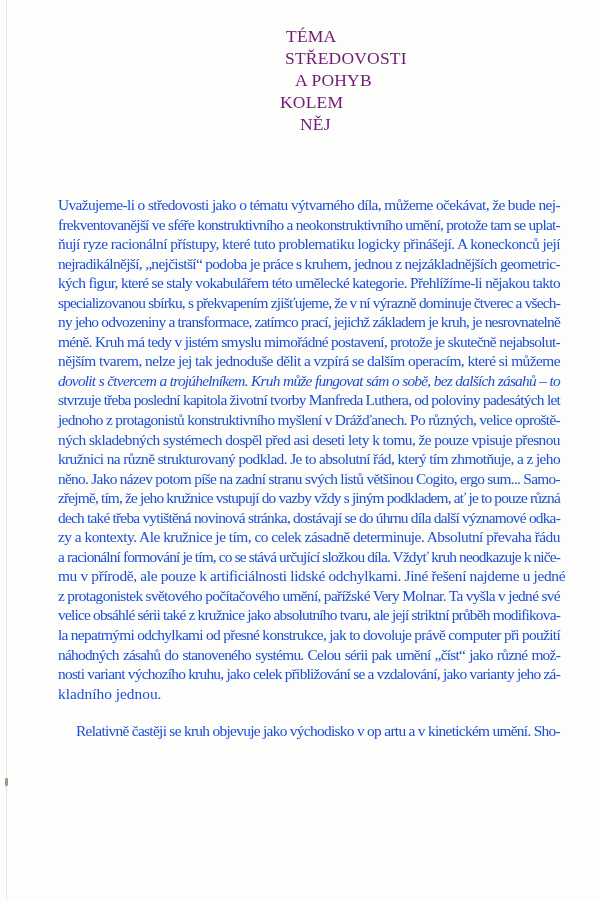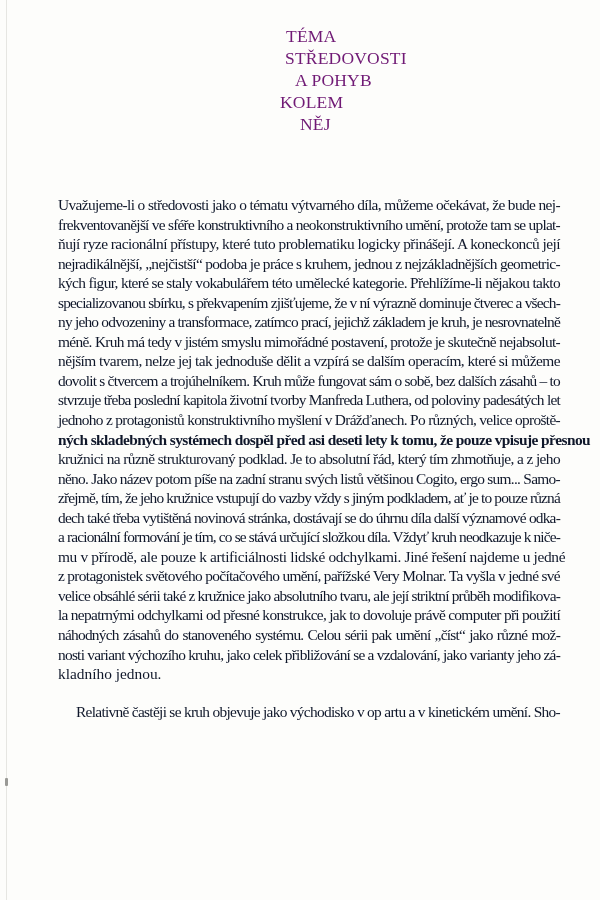--- a/index.html
+++ b/index.html
@@ -86,21 +86,21 @@
     .title-line.l5 { left: 300px; }
 
     .body-text {
       position: absolute;
       top: 195px;
       left: 58px;
       width: 502px;
       font-family: "Liberation Serif", "DejaVu Serif", serif;
       font-size: 15.4px;
       line-height: 19.55px;
-      color: #0f172a;
+      color: #1d4ed8;
       text-align: justify;
       hyphens: manual;
     }
     .body-text p {
       margin: 0;
     }
     .body-text p + p {
       margin-top: 18px;
       text-indent: 18px;
     }
@@ -137,28 +137,29 @@
   <p>
     <span class="line" style="letter-spacing: -0.615841px; word-spacing: 0px;">Uvažujeme-li o středovosti jako o tématu výtvarného díla, můžeme očekávat, že bude nej-</span>
     <span class="line" style="letter-spacing: -0.744505px; word-spacing: 0px;">frekventovanější ve sféře konstruktivního a neokonstruktivního umění, protože tam se uplat-</span>
     <span class="line" style="letter-spacing: -0.536229px; word-spacing: 0px;">ňují ryze racionální přístupy, které tuto problematiku logicky přinášejí. A koneckonců její</span>
     <span class="line" style="letter-spacing: -0.654361px; word-spacing: 0px;">nejradikálnější, „nejčistší“ podoba je práce s kruhem, jednou z nejzákladnějších geometric-</span>
     <span class="line" style="letter-spacing: -0.652473px; word-spacing: 0px;">kých figur, které se staly vokabulářem této umělecké kategorie. Přehlížíme-li nějakou takto</span>
     <span class="line" style="letter-spacing: -0.801854px; word-spacing: 0px;">specializovanou sbírku, s překvapením zjišťujeme, že v ní výrazně dominuje čtverec a všech-</span>
     <span class="line" style="letter-spacing: -0.78176px; word-spacing: 0px;">ny jeho odvozeniny a transformace, zatímco prací, jejichž základem je kruh, je nesrovnatelně</span>
     <span class="line" style="letter-spacing: -0.685345px; word-spacing: 0px;">méně. Kruh má tedy v jistém smyslu mimořádné postavení, protože je skutečně nejabsolut-</span>
     <span class="line" style="letter-spacing: -0.554073px; word-spacing: 0px;">nějším tvarem, nelze jej tak jednoduše dělit a vzpírá se dalším operacím, které si můžeme</span>
-    <span class="line" style="letter-spacing: -0.771528px; word-spacing: 0px;">dovolit s čtvercem a trojúhelníkem. Kruh může fungovat sám o sobě, bez dalších zásahů – to</span>
+    <span class="line" style="letter-spacing: -0.771528px; word-spacing: 0px; font-style: italic;">dovolit s čtvercem a trojúhelníkem. Kruh může fungovat sám o sobě, bez dalších zásahů – to</span>
     <span class="line" style="letter-spacing: -0.759341px; word-spacing: 0px;">stvrzuje třeba poslední kapitola životní tvorby Manfreda Luthera, od poloviny padesátých let</span>
     <span class="line" style="letter-spacing: -0.683771px; word-spacing: 0px;">jednoho z protagonistů konstruktivního myšlení v Drážďanech. Po různých, velice oproště-</span>
-    <span class="line" style="letter-spacing: -0.567349px; word-spacing: 0px; font-weight: bold;">ných skladebných systémech dospěl před asi deseti lety k tomu, že pouze vpisuje přesnou</span>
+    <span class="line" style="letter-spacing: -0.567349px; word-spacing: 0px;">ných skladebných systémech dospěl před asi deseti lety k tomu, že pouze vpisuje přesnou</span>
     <span class="line" style="letter-spacing: -0.612809px; word-spacing: 0px;">kružnici na různě strukturovaný podklad. Je to absolutní řád, který tím zhmotňuje, a z jeho</span>
     <span class="line" style="letter-spacing: -0.712326px; word-spacing: 0px;">něno. Jako název potom píše na zadní stranu svých listů většinou Cogito, ergo sum... Samo-</span>
     <span class="line" style="letter-spacing: -0.826087px; word-spacing: 0px;">zřejmě, tím, že jeho kružnice vstupují do vazby vždy s jiným podkladem, ať je to pouze různá</span>
     <span class="line" style="letter-spacing: -0.787194px; word-spacing: 0px;">dech také třeba vytištěná novinová stránka, dostávají se do úhrnu díla další významové odka-</span>
+    <span class="line" style="letter-spacing: -0.510121px; word-spacing: 0px;">zy a kontexty. Ale kružnice je tím, co celek zásadně determinuje. Absolutní převaha řádu</span>
     <span class="line" style="letter-spacing: -0.850822px; word-spacing: 0px;">a racionální formování je tím, co se stává určující složkou díla. Vždyť kruh neodkazuje k niče-</span>
     <span class="line" style="letter-spacing: -0.35174px; word-spacing: 0px;">mu v přírodě, ale pouze k artificiálnosti lidské odchylkami. Jiné řešení najdeme u jedné</span>
     <span class="line" style="letter-spacing: -0.668501px; word-spacing: 0px;">z protagonistek světového počítačového umění, pařížské Very Molnar. Ta vyšla v jedné své</span>
     <span class="line" style="letter-spacing: -0.799291px; word-spacing: 0px;">velice obsáhlé sérii také z kružnice jako absolutního tvaru, ale její striktní průběh modifikova-</span>
     <span class="line" style="letter-spacing: -0.69382px; word-spacing: 0px;">la nepatrnými odchylkami od přesné konstrukce, jak to dovoluje právě computer při použití</span>
     <span class="line" style="letter-spacing: -0.757449px; word-spacing: 0px;">náhodných zásahů do stanoveného systému. Celou sérii pak umění „číst“ jako různé mož-</span>
     <span class="line" style="letter-spacing: -0.756483px; word-spacing: 0px;">nosti variant výchozího kruhu, jako celek přibližování se a vzdalování, jako varianty jeho zá-</span>
     <span class="line last">kladního jednou.</span>
   </p>
   <p>

